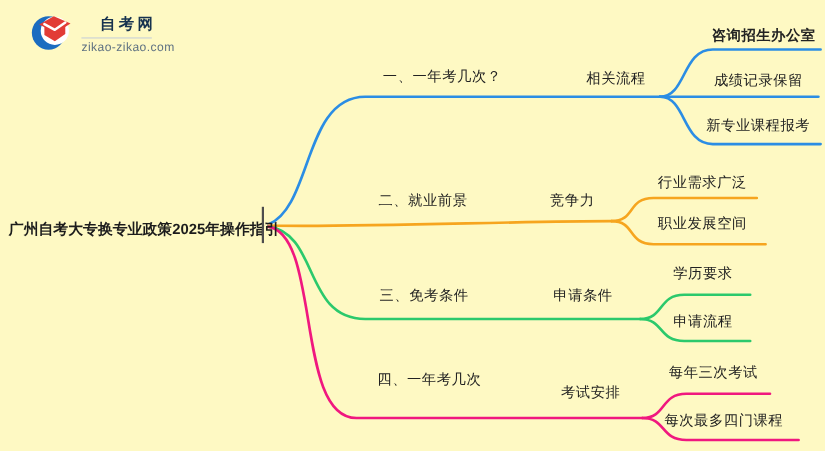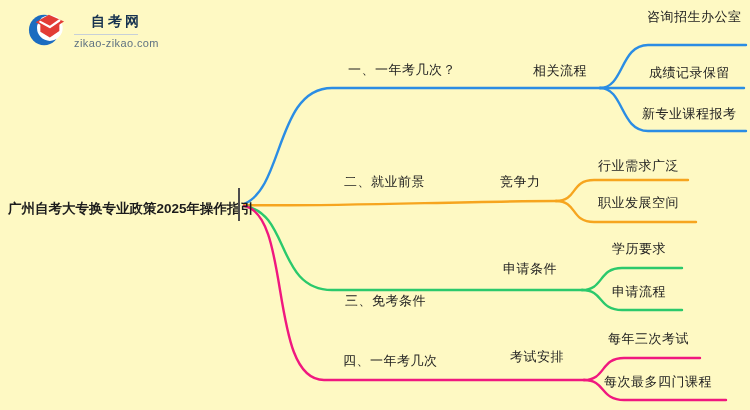--- a/index.html
+++ b/index.html
@@ -60,32 +60,32 @@
     <path d="M244 206 C292 214 268 380 324 380 L584 380" stroke="#f0187f"></path>
     <path d="M584 380 C606 380 600 358 624 358 L700 358" stroke="#f0187f"></path>
     <path d="M584 380 C606 380 600 400 624 400 L726 400" stroke="#f0187f"></path>
   </svg>
 
   <div class="lbl root-lbl" style="left:8px;top:200px;">广州自考大专换专业政策2025年操作指引</div>
   <div class="caret" style="left:238px;top:188px;"></div>
 
   <div class="lbl" style="left:348px;top:61px;">一、一年考几次？</div>
   <div class="lbl" style="left:533px;top:62px;">相关流程</div>
-  <div class="lbl" style="left:647px;top:8px;">咨询招生办公室</div>
+  <div class="lbl" style="left:647px;top:23px;font-weight:bold;">咨询招生办公室</div>
   <div class="lbl" style="left:649px;top:64px;">成绩记录保留</div>
   <div class="lbl" style="left:642px;top:105px;">新专业课程报考</div>
 
   <div class="lbl" style="left:344px;top:173px;">二、就业前景</div>
   <div class="lbl" style="left:500px;top:173px;">竞争力</div>
   <div class="lbl" style="left:598px;top:157px;">行业需求广泛</div>
   <div class="lbl" style="left:598px;top:194px;">职业发展空间</div>
 
-  <div class="lbl" style="left:345px;top:260px;margin-top:32px;">三、免考条件</div>
+  <div class="lbl" style="left:345px;top:260px;">三、免考条件</div>
   <div class="lbl" style="left:503px;top:260px;">申请条件</div>
   <div class="lbl" style="left:612px;top:240px;">学历要求</div>
   <div class="lbl" style="left:612px;top:283px;">申请流程</div>
 
-  <div class="lbl" style="left:343px;top:352px;">四、一年考几次</div>
+  <div class="lbl" style="left:343px;top:336px;">四、一年考几次</div>
   <div class="lbl" style="left:510px;top:348px;">考试安排</div>
   <div class="lbl" style="left:608px;top:330px;">每年三次考试</div>
   <div class="lbl" style="left:604px;top:373px;">每次最多四门课程</div>
 
 </div>
 
 </body></html>

